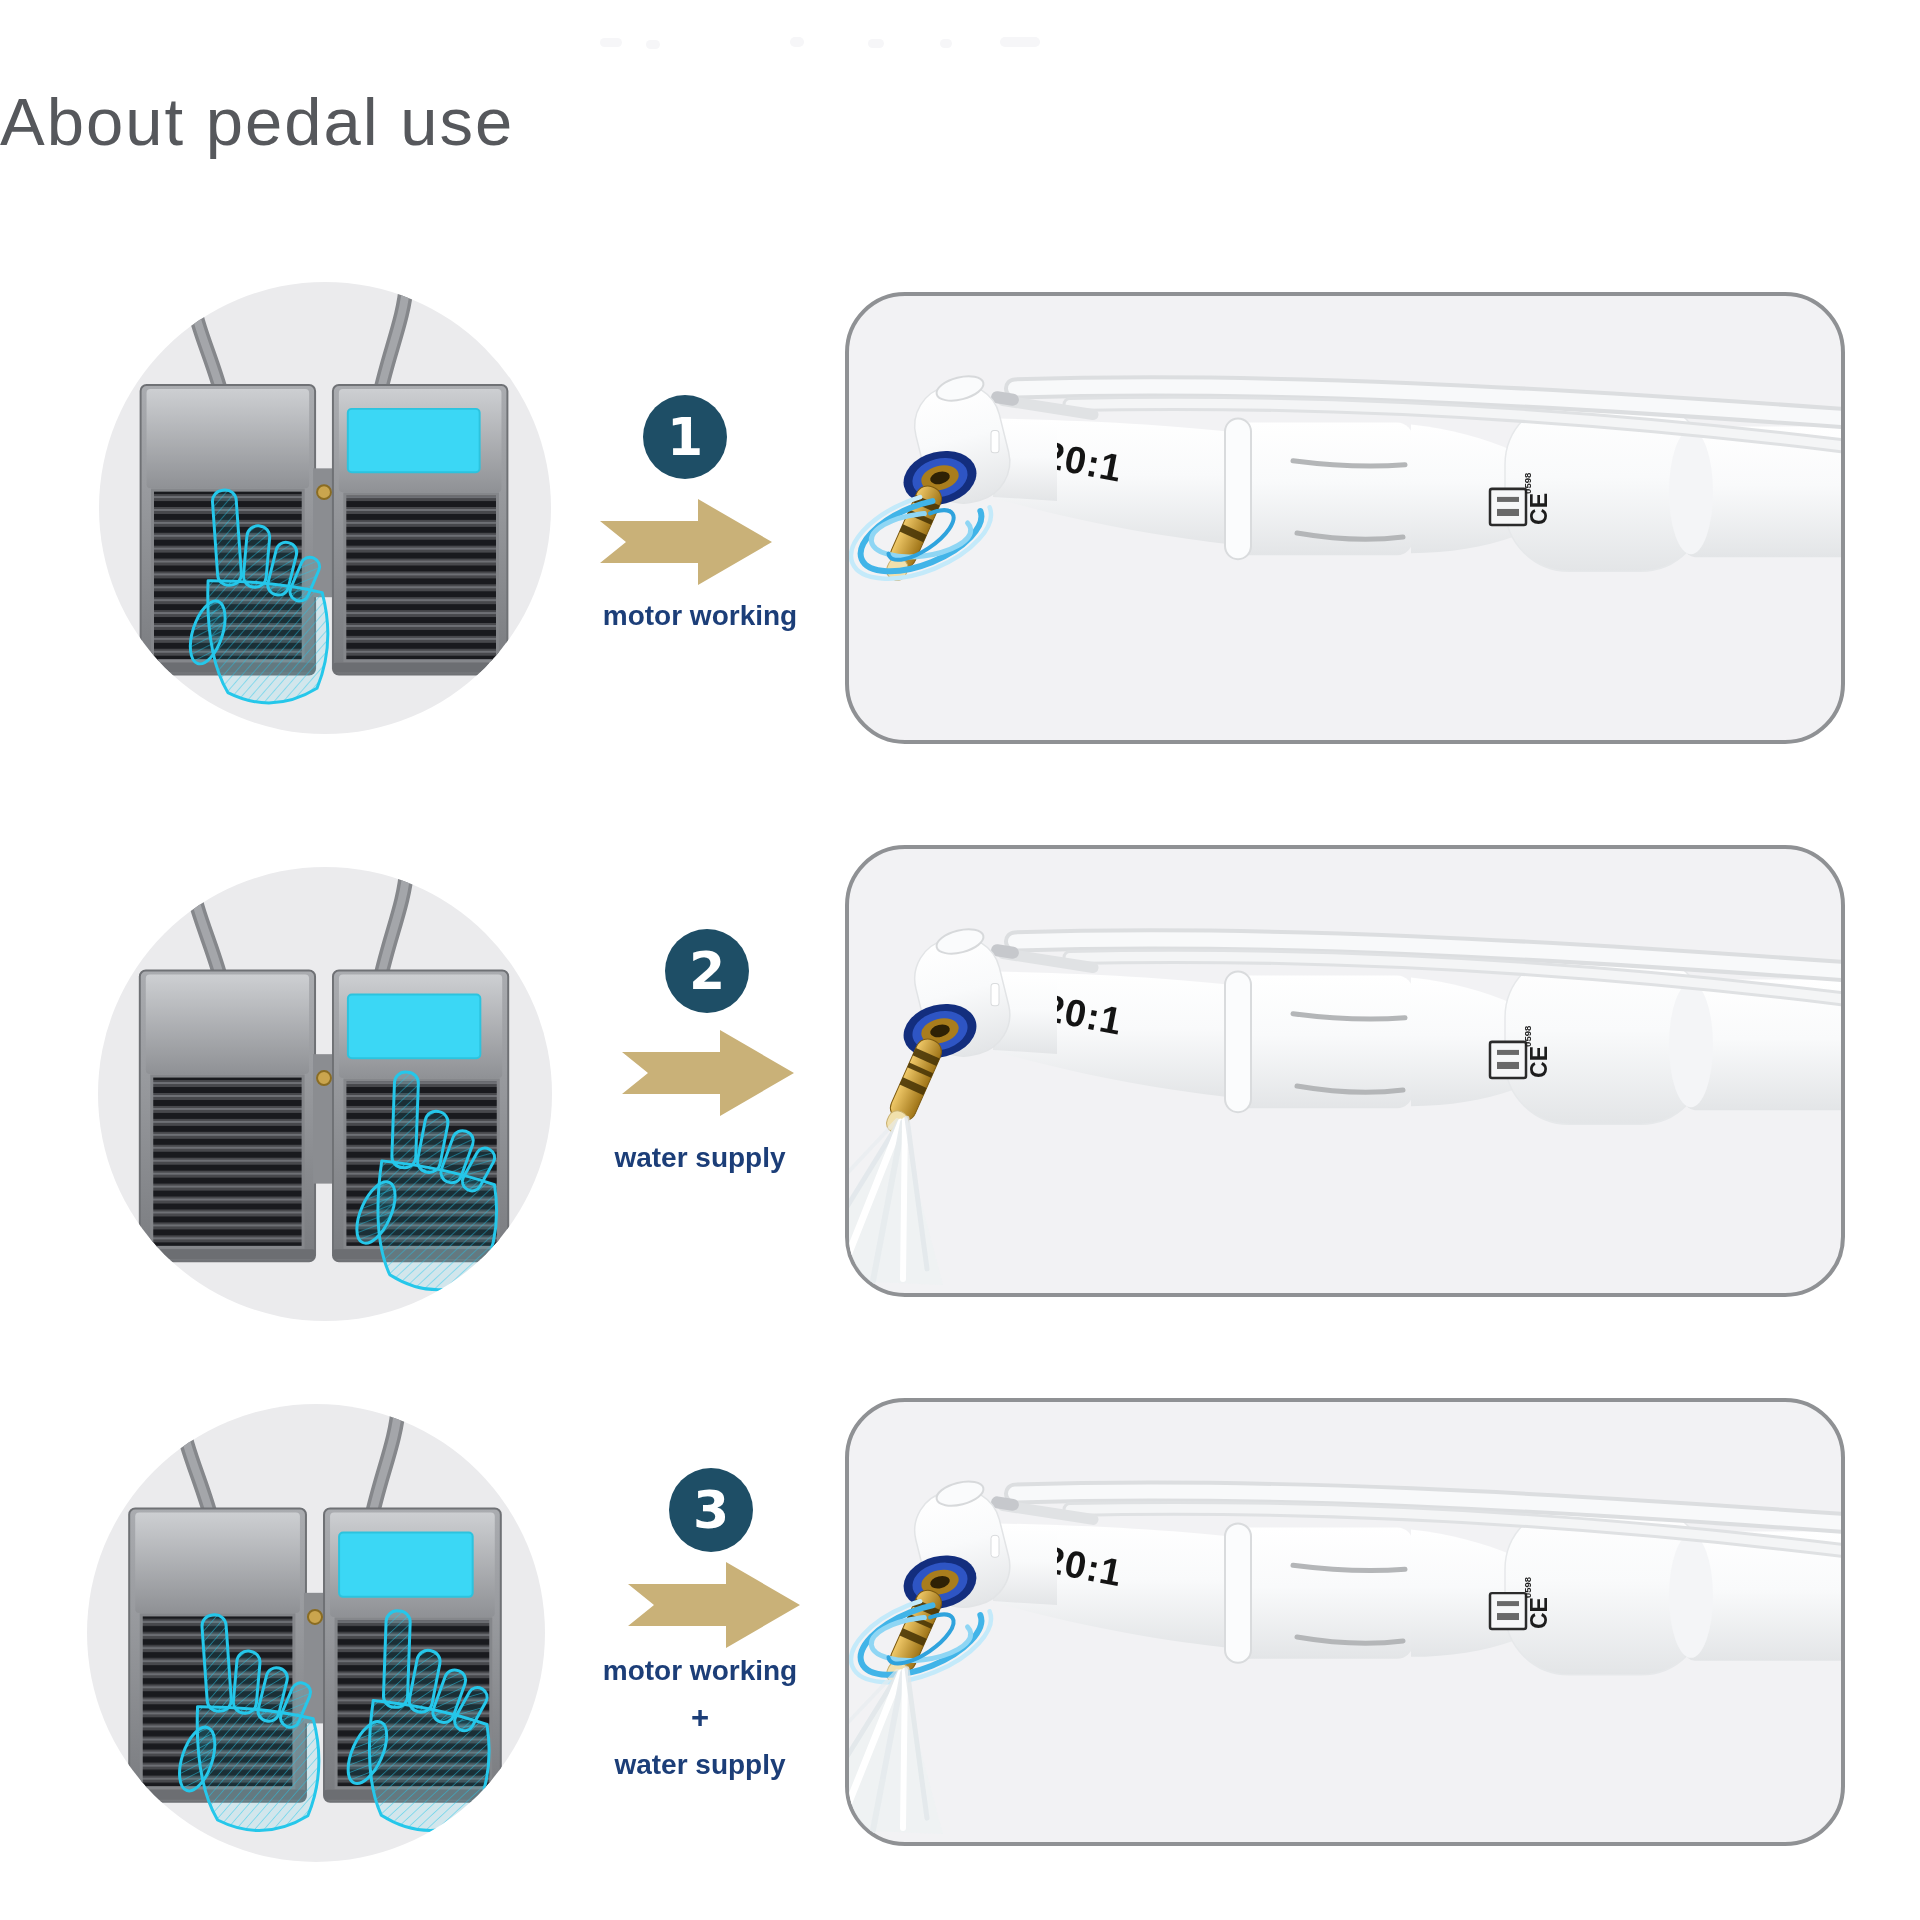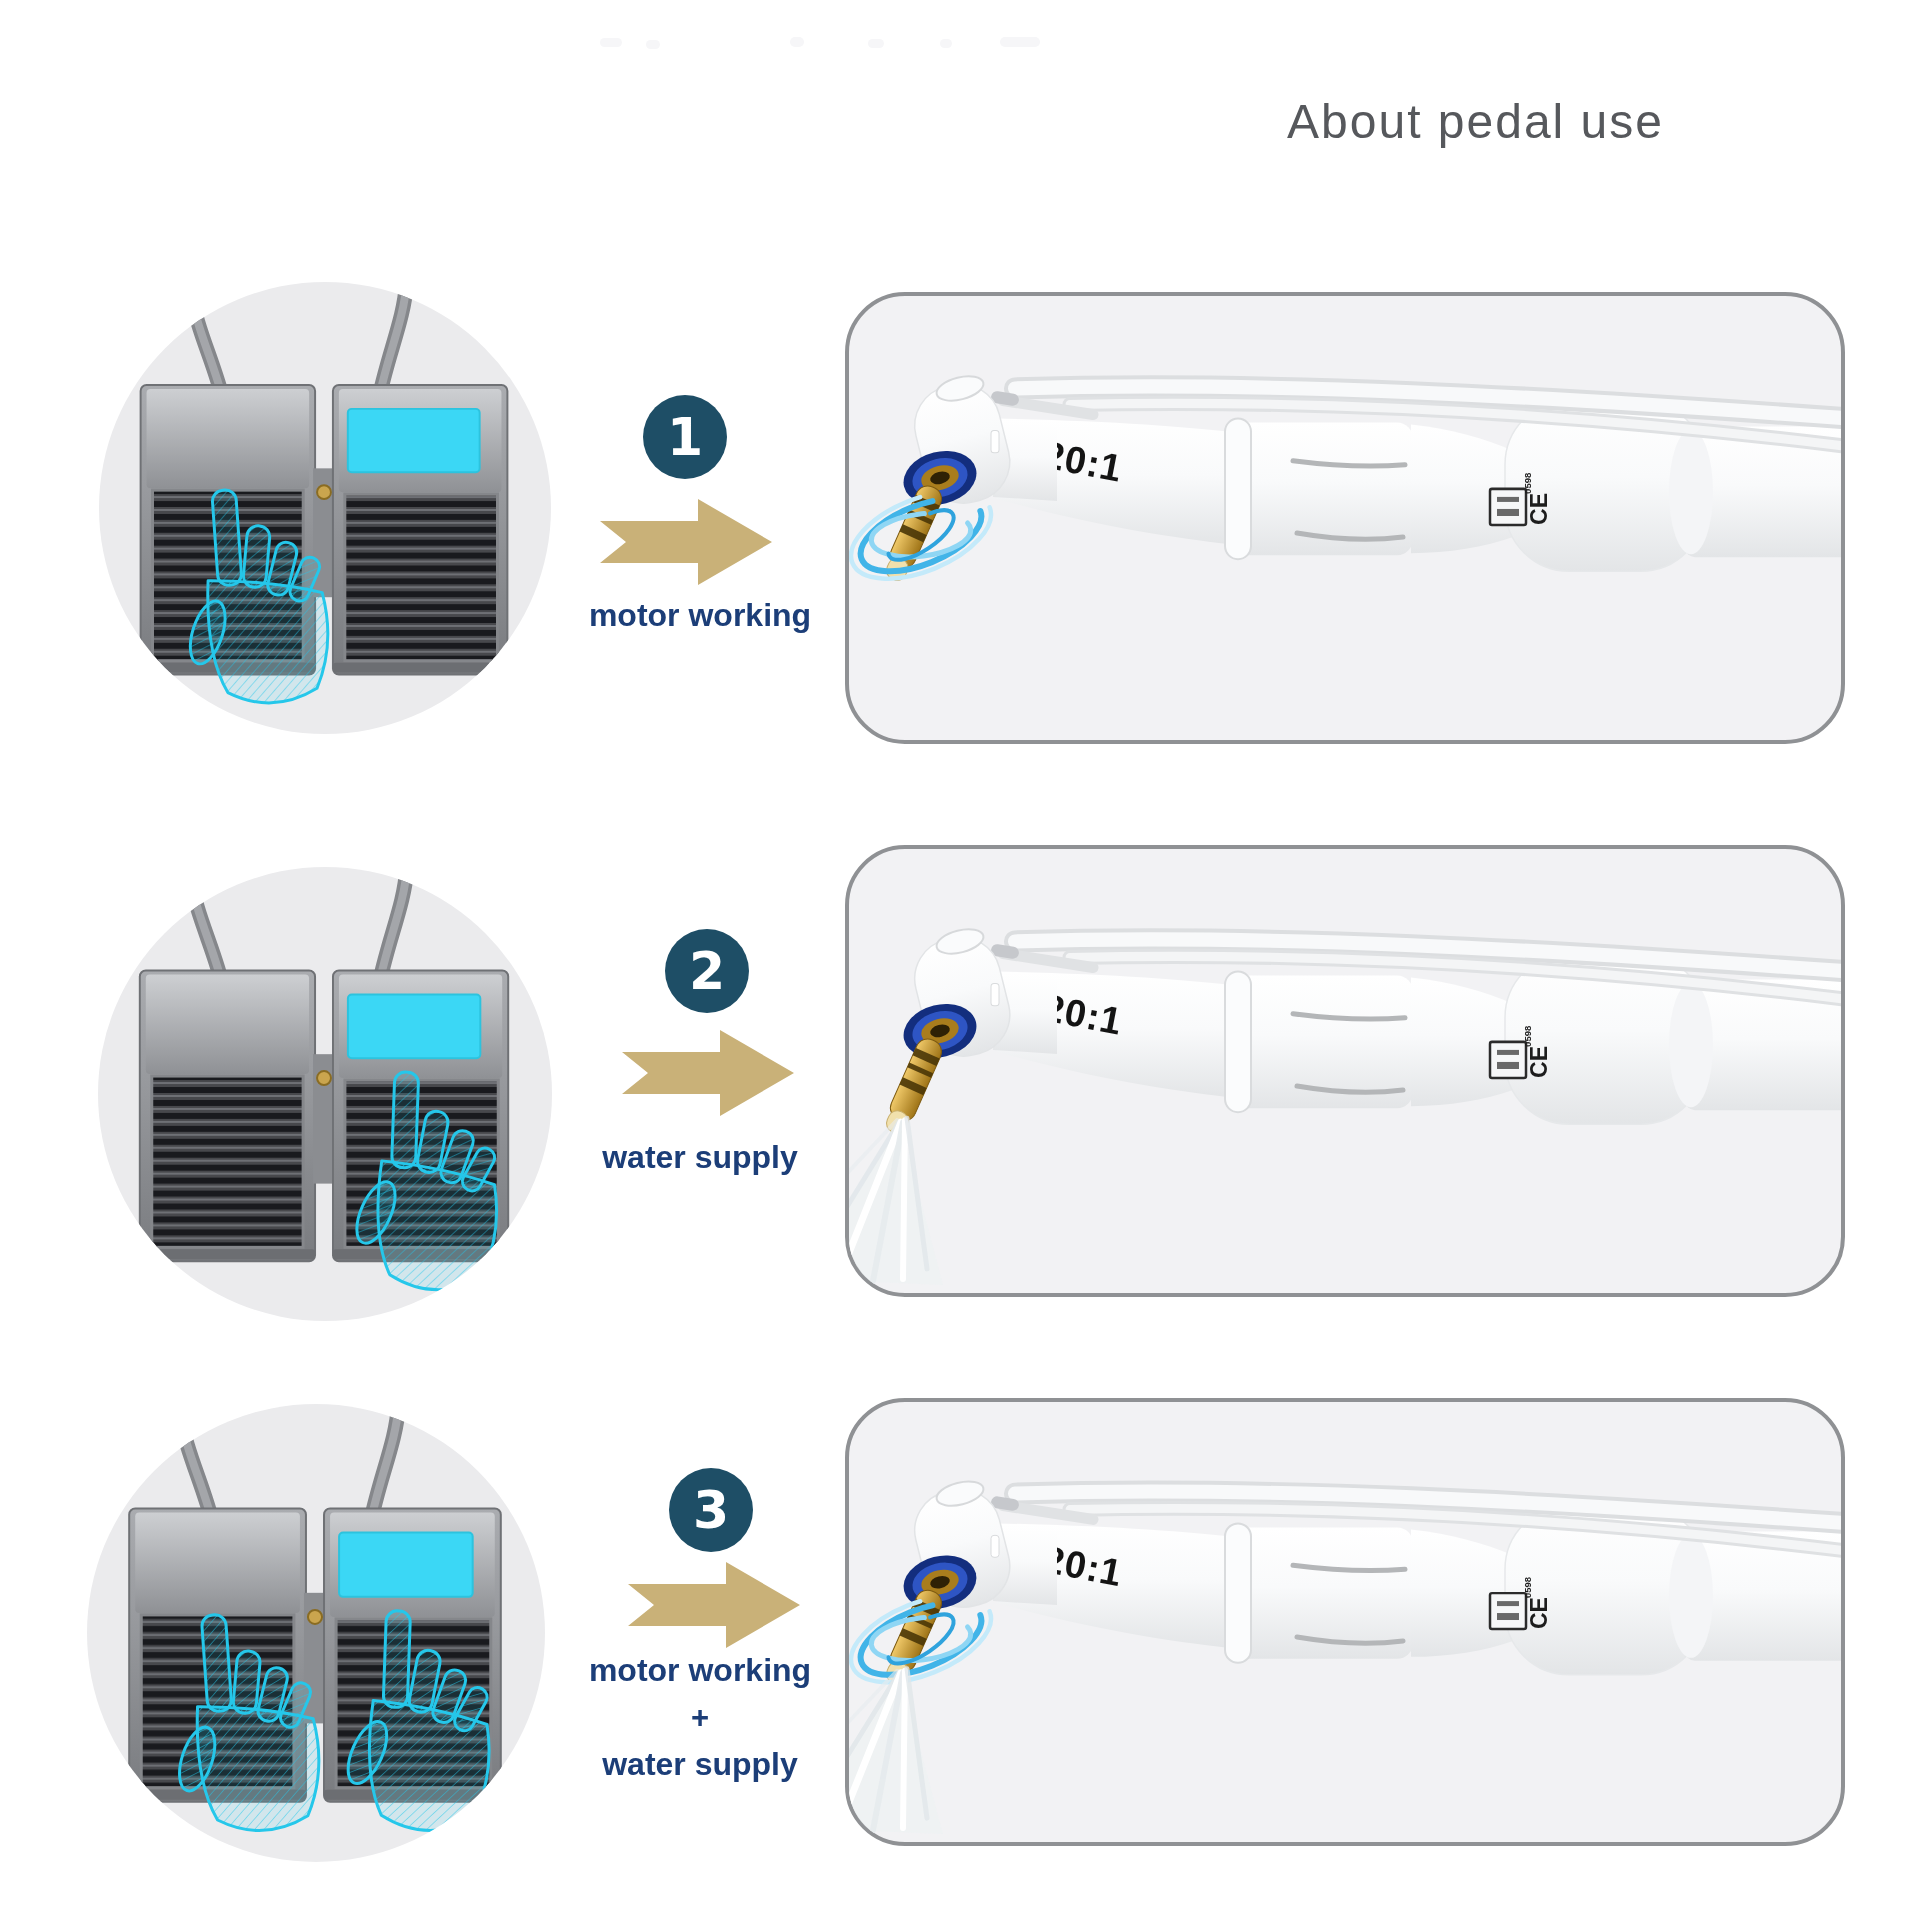--- a/index.html
+++ b/index.html
@@ -1,32 +1,32 @@
 <!DOCTYPE html>
 <html style="--c-step_badge: #1e4e66; --c-arrow: #c9b178; --c-label_text: #1c3e78; --c-panel_bg: #f2f2f4; --c-panel_border: #8f9194; --c-pedal_circle_bg: #ebebed; --c-screen_cyan: #3bd7f5; --c-hand_wireframe_cyan: #25c7ea; --c-bur_gold: #d9a83f; --c-swirl_blue: #45b5e8; --c-title: #56585c; --c-page: #ffffff;"><head>
 <meta charset="utf-8">
 <style>
   html,body{margin:0;padding:0;}
   body{width:1920px;height:1920px;background:var(--c-page,#ffffff);position:relative;overflow:hidden;
        font-family:"Liberation Sans",sans-serif;}
-  .title{position:absolute;top:84px;left:0;width:1664px;text-align:right;
-         font-family:"Liberation Sans",sans-serif;font-weight:400;font-size:48px;line-height:76px;
+  .title{position:absolute;top:84px;left:0;width:1664px;text-align:left;
+         font-family:"Liberation Sans",sans-serif;font-weight:400;font-size:67px;line-height:76px;
          color:var(--c-title,#56585c);letter-spacing:2px;}
   .wm{position:absolute;top:34px;left:600px;width:600px;height:20px;}
   .wm i{position:absolute;display:block;background:#f6f6f8;border-radius:5px;}
   .row{position:absolute;left:0;top:0;width:0;height:0;}
   .pedal-slot{position:absolute;}
   .pedal-slot svg{display:block;width:100%;height:100%;}
   .badge{position:absolute;width:84px;height:84px;border-radius:50%;
          background:var(--c-step_badge,#1e4e66);color:#fff;display:flex;align-items:center;justify-content:center;
          font-family:"DejaVu Sans",sans-serif;font-weight:700;font-size:52px;}
   .arrow-slot{position:absolute;width:172px;height:90px;}
   .arrow-slot svg{display:block;width:100%;height:100%;}
   .label{position:absolute;width:370px;text-align:center;color:var(--c-label_text,#1c3e78);}
-  .lbl-line{font-weight:700;font-size:32px;line-height:47px;font-family:"Liberation Sans",sans-serif;}
+  .lbl-line{font-weight:700;font-size:28px;line-height:47px;font-family:"Liberation Sans",sans-serif;}
   .lbl-line.plus{font-size:31px;}
   .panel-slot{position:absolute;}
   .panel-slot svg{display:block;width:100%;height:100%;}
 </style>
 </head>
 <body>
 
 <svg width="0" height="0" style="position:absolute" aria-hidden="true">
   <defs>
     <linearGradient id="pedalTopG" x1="0" y1="0" x2="0" y2="1">

